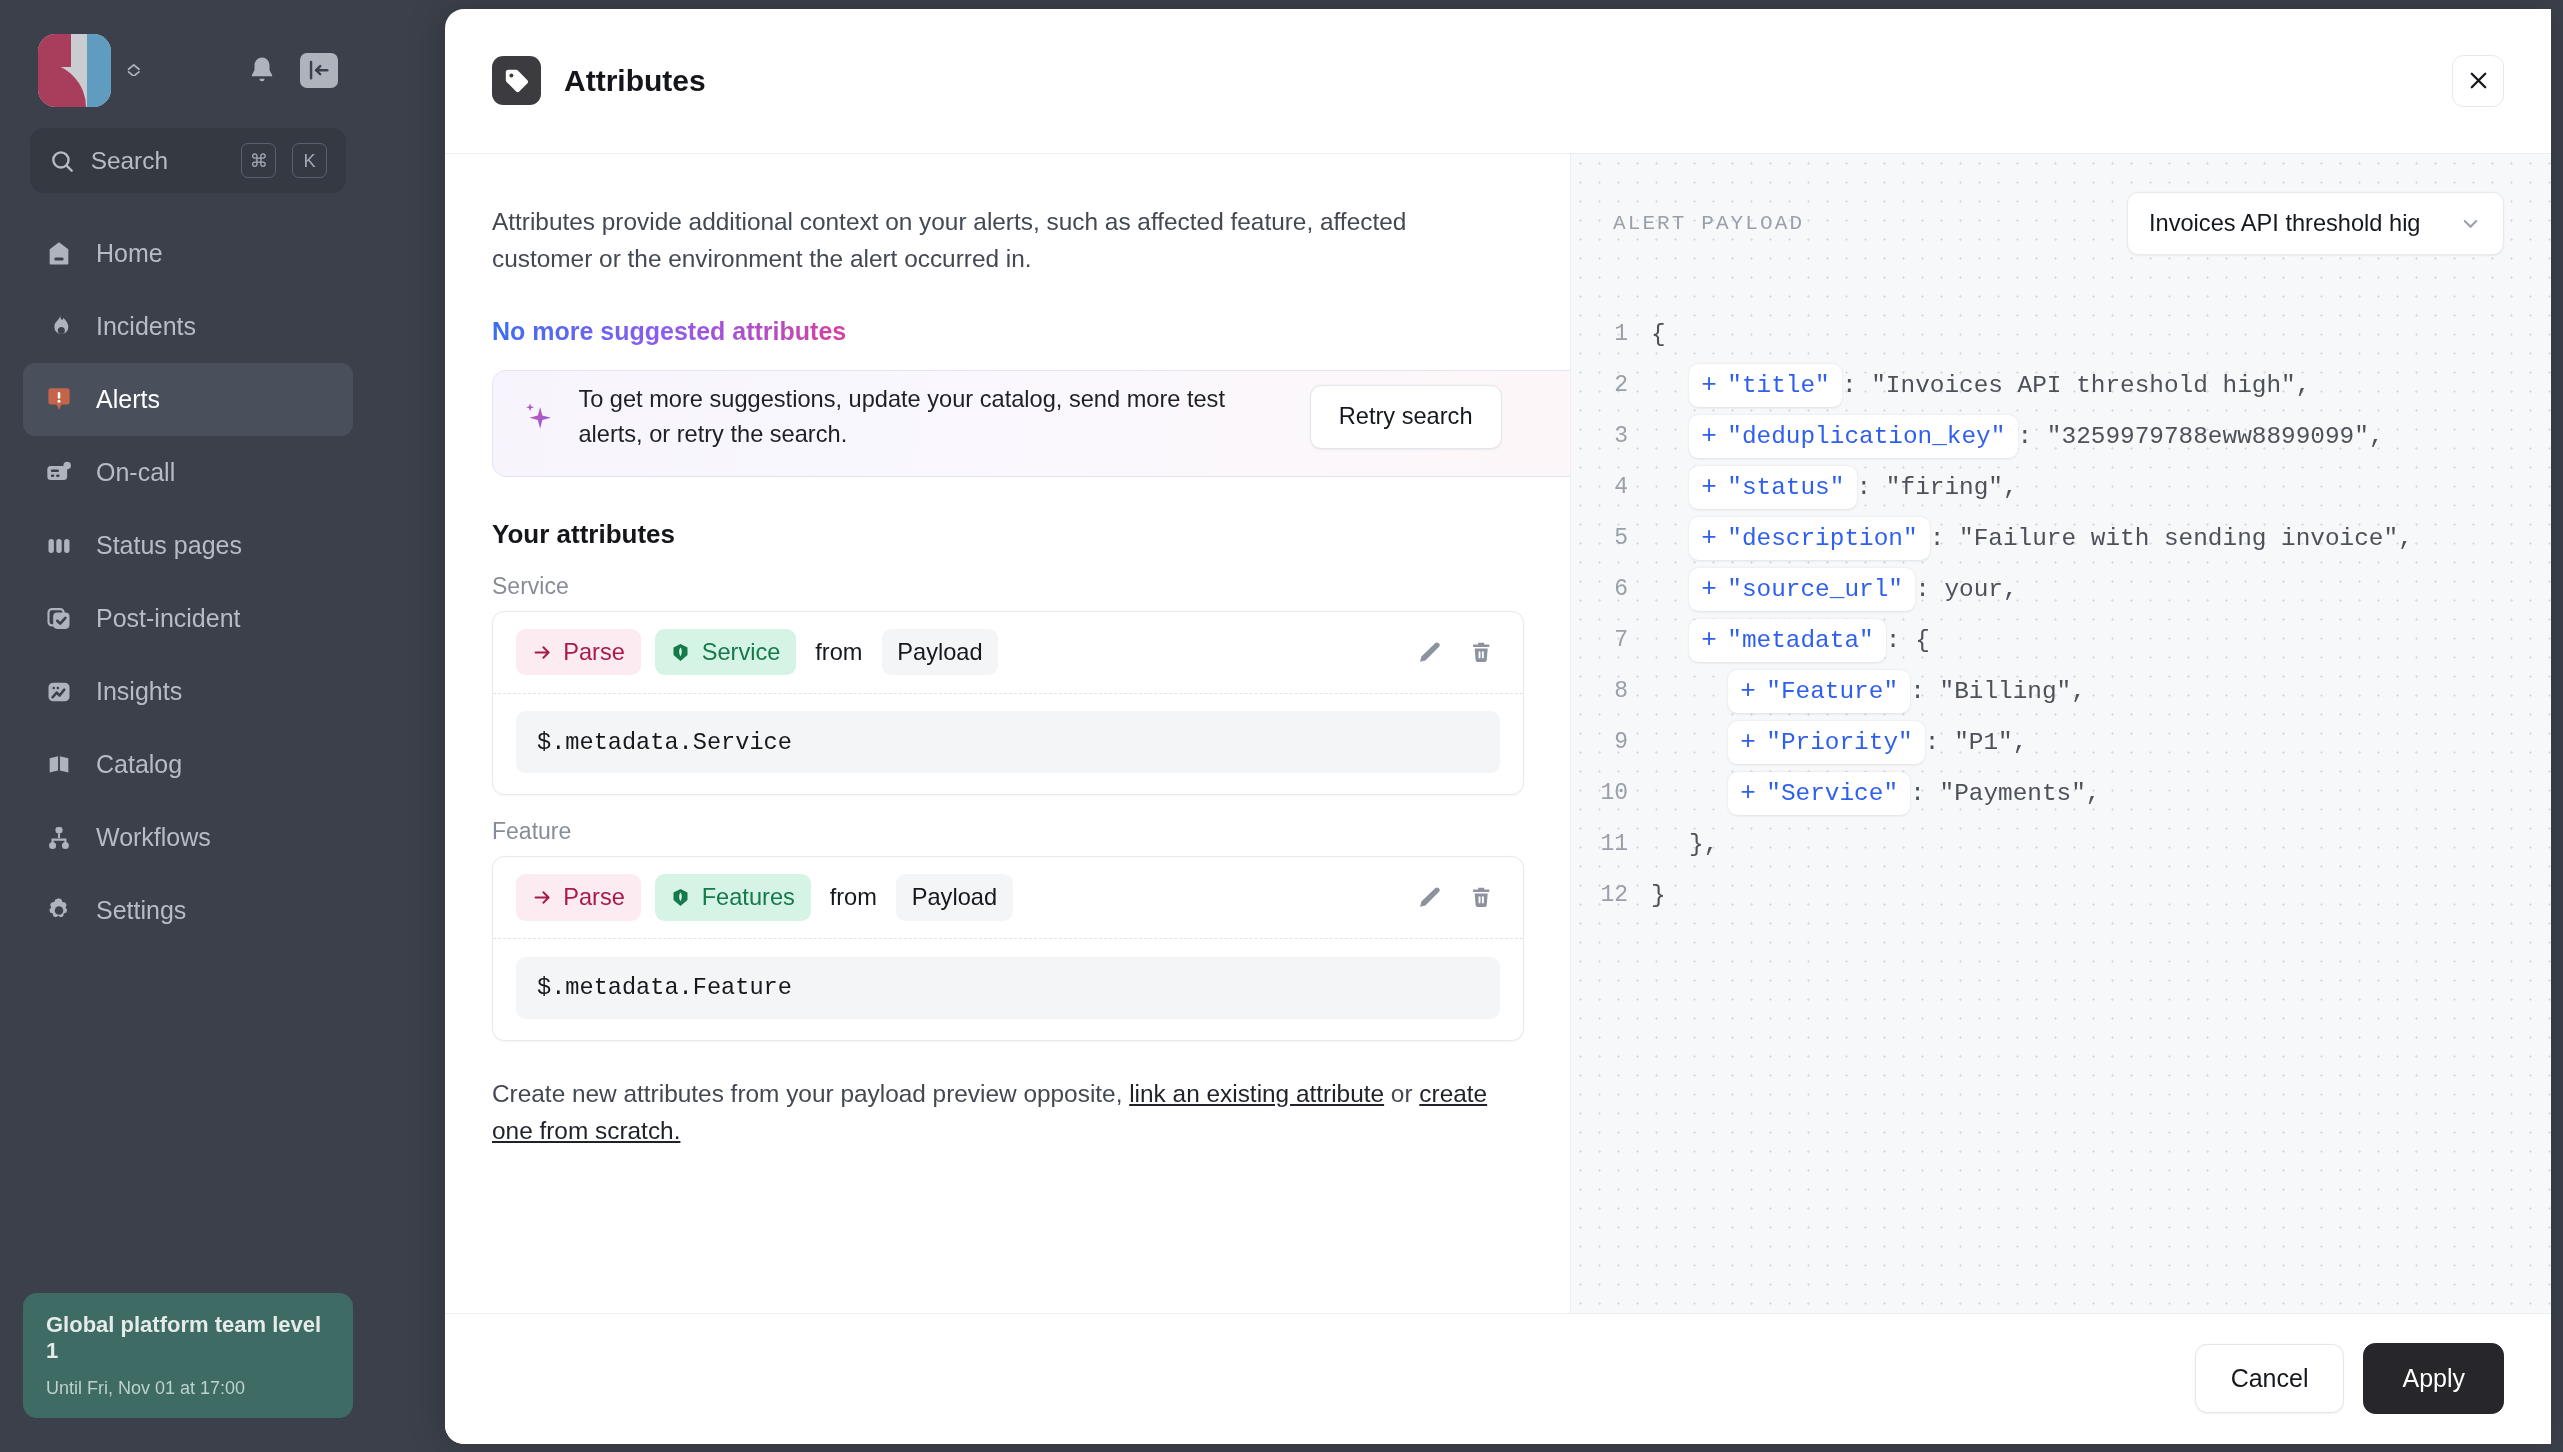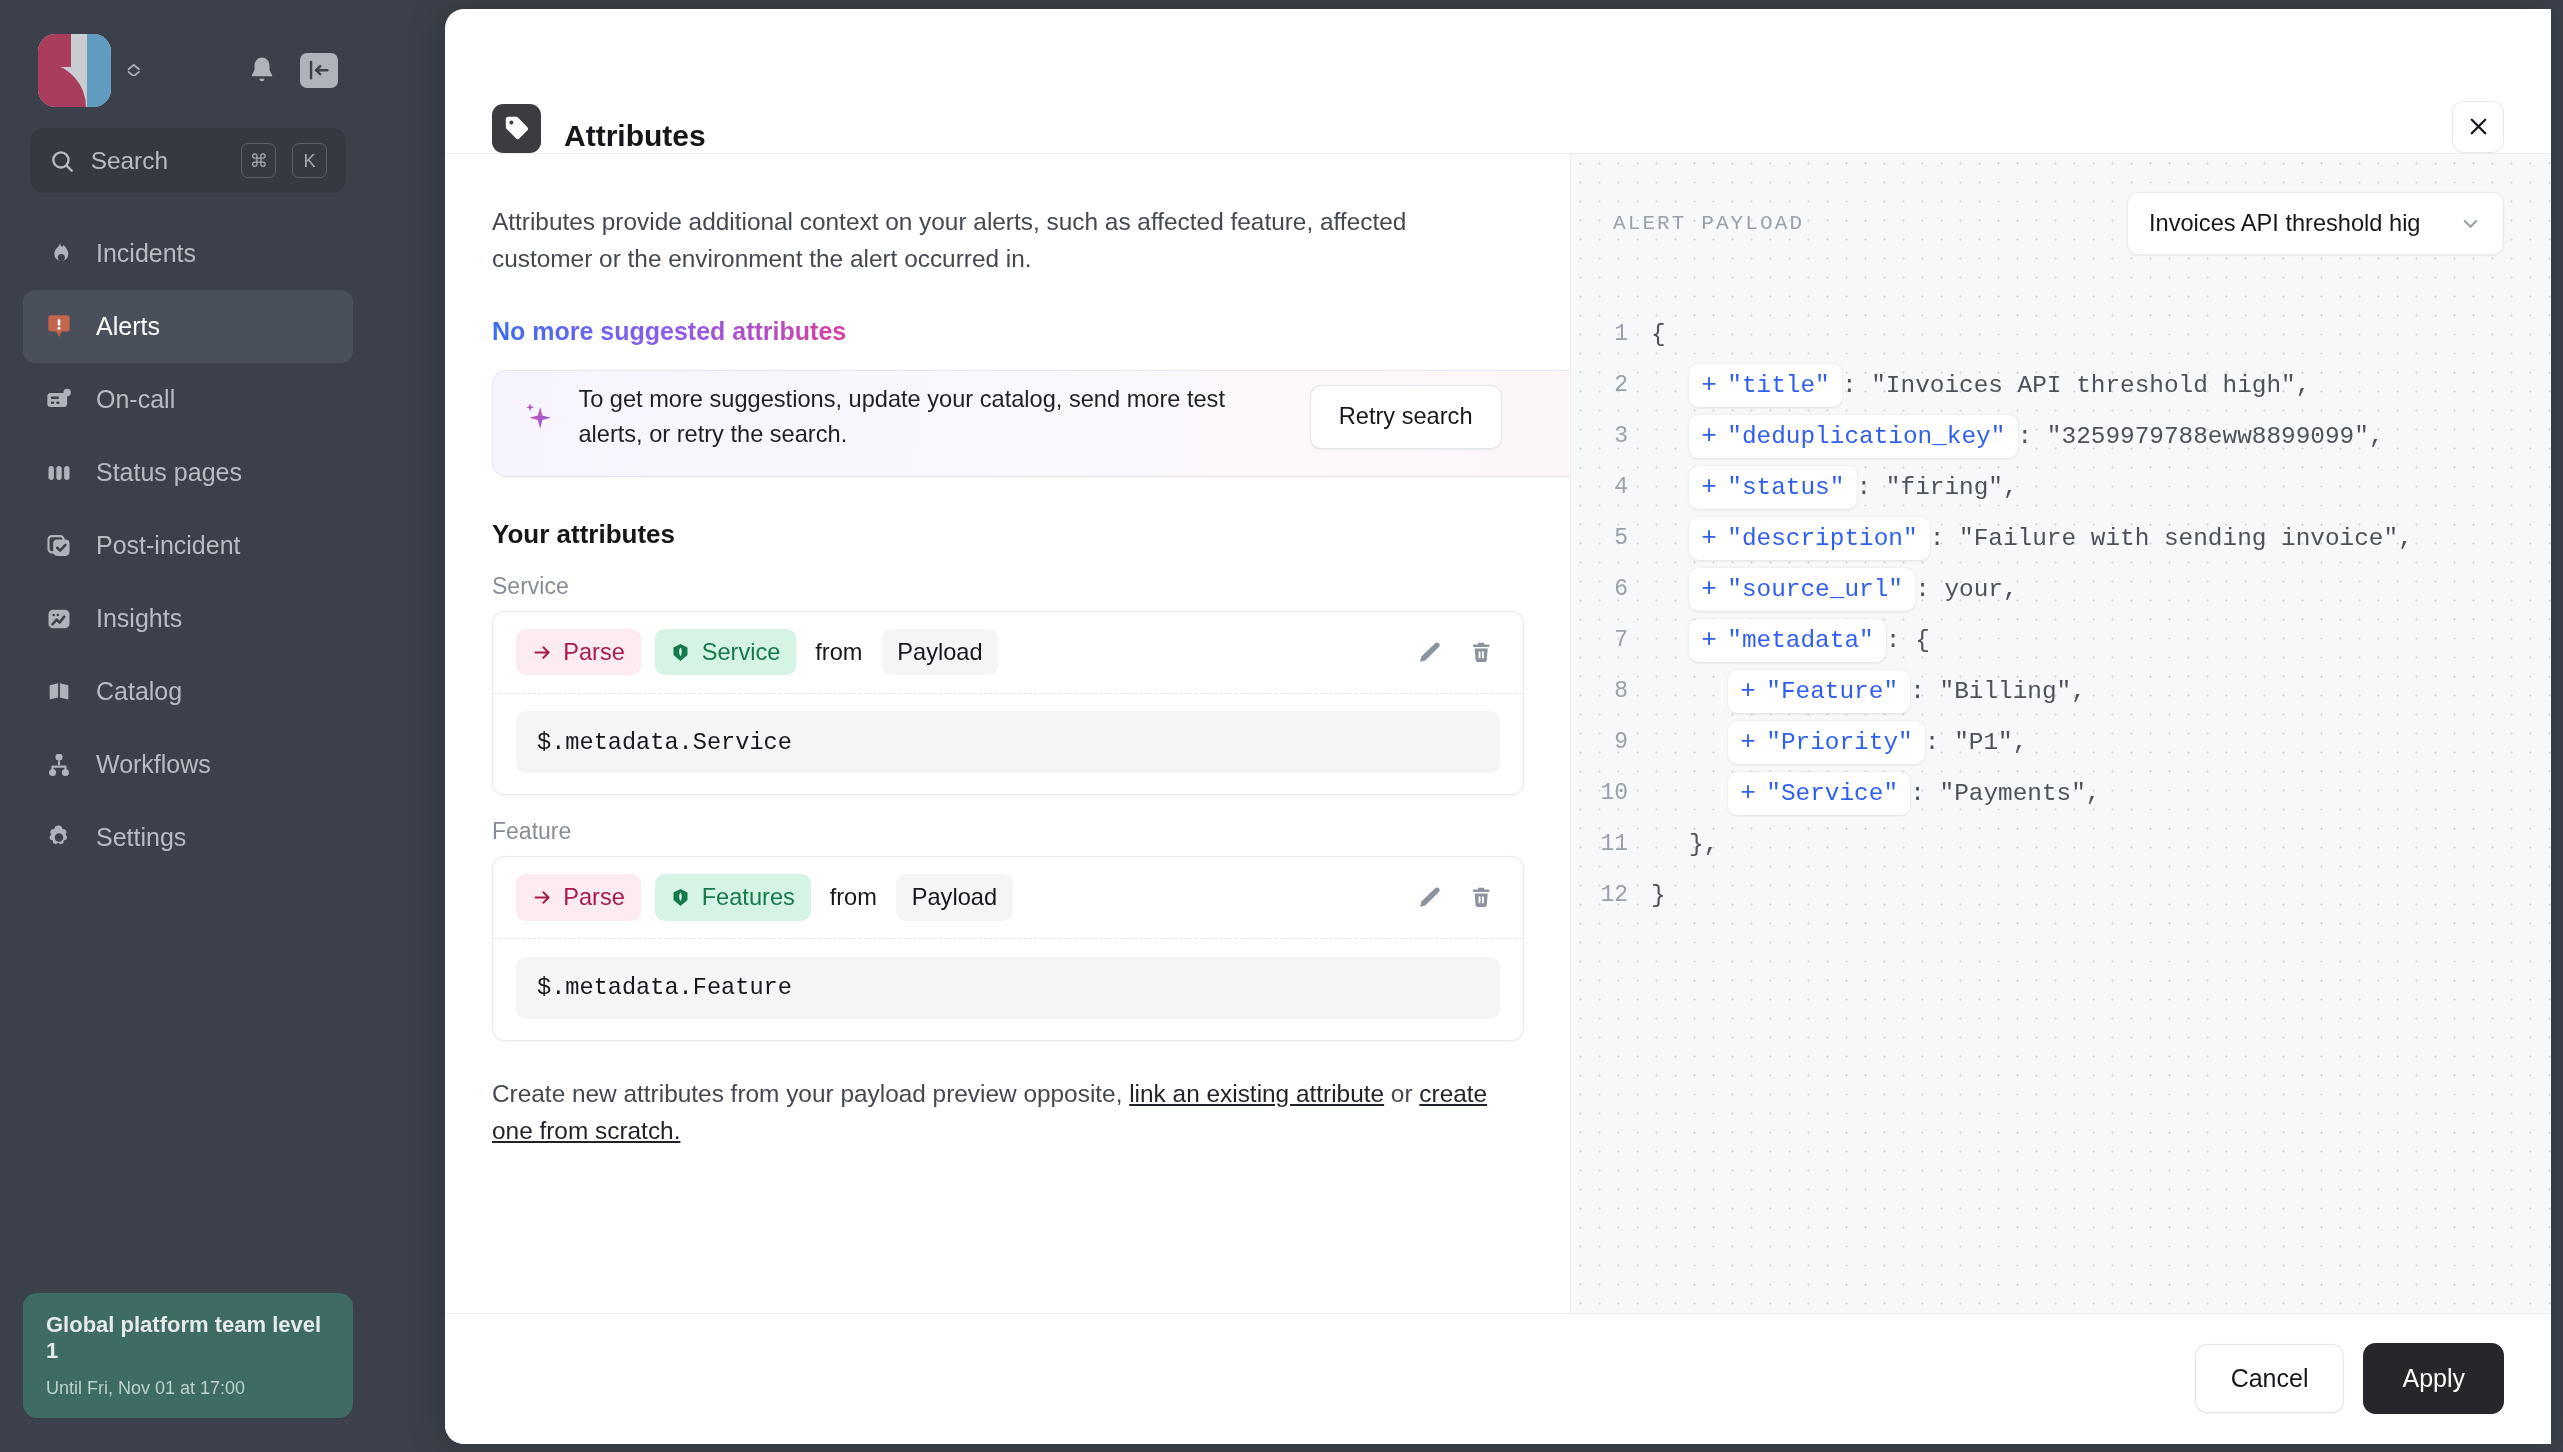--- a/index.html
+++ b/index.html
@@ -69,21 +69,21 @@
     position: absolute; left: 445px; top: 8.7px;
     width: 2106px; height: 1435px;
     background: #ffffff;
     border-radius: 19px 0 0 19px;
     box-shadow: -3.5px 0 35px rgba(0,0,0,.18);
     display: flex; flex-direction: column;
     overflow: hidden;
   }
   .modal-header {
     height: 145px; flex: 0 0 145px;
-    display: flex; align-items: flex-end;
+    display: flex; align-items: center;
     padding: 0 47px 0 47px;
     border-bottom: 0.9px solid #eceef1;
   }
   .title-badge {
     width: 49px; height: 49px; border-radius: 11.3px; background: #3b3b40;
     display: flex; align-items: center; justify-content: center; flex: 0 0 49px;
   }
   .modal-title { font-size: 30px; font-weight: bold; color: #14161a; margin-left: 23px; }
   .hdr-spacer { flex: 1; }
   .close-btn {
@@ -242,20 +242,29 @@
         <circle cx="11" cy="11" r="7"></circle>
         <path d="M16.5 16.5 L21 21"></path>
       </svg>
     <span class="txt">Search</span>
     <span class="kbd">⌘</span>
     <span class="kbd">K</span>
   </div>
 
   <div class="sb-nav">
 
+    <div class="nav-item">
+      <span class="nav-ico">
+        <svg width="28" height="28" viewBox="0 0 24 24" fill="#aeb3bc">
+            <path d="M12 2 4 8v12a1 1 0 0 0 1 1h14a1 1 0 0 0 1-1V8z"></path>
+            <rect x="8" y="15" width="8" height="2.6" rx="1.3" fill="#3b404a"></rect>
+          </svg>
+      </span>
+      <span>Home</span>
+    </div>
 
     <div class="nav-item">
       <span class="nav-ico">
         <svg width="28" height="28" viewBox="0 0 24 24" fill="#aeb3bc">
             <path d="M13 2c0 4-5 5-5 10a6 6 0 0 0 12 0c0-4-3-6-4-8-1 3-3 2-3-2z"></path>
             <circle cx="14" cy="15" r="3" fill="#3b404a"></circle>
           </svg>
       </span>
       <span>Incidents</span>
     </div>

